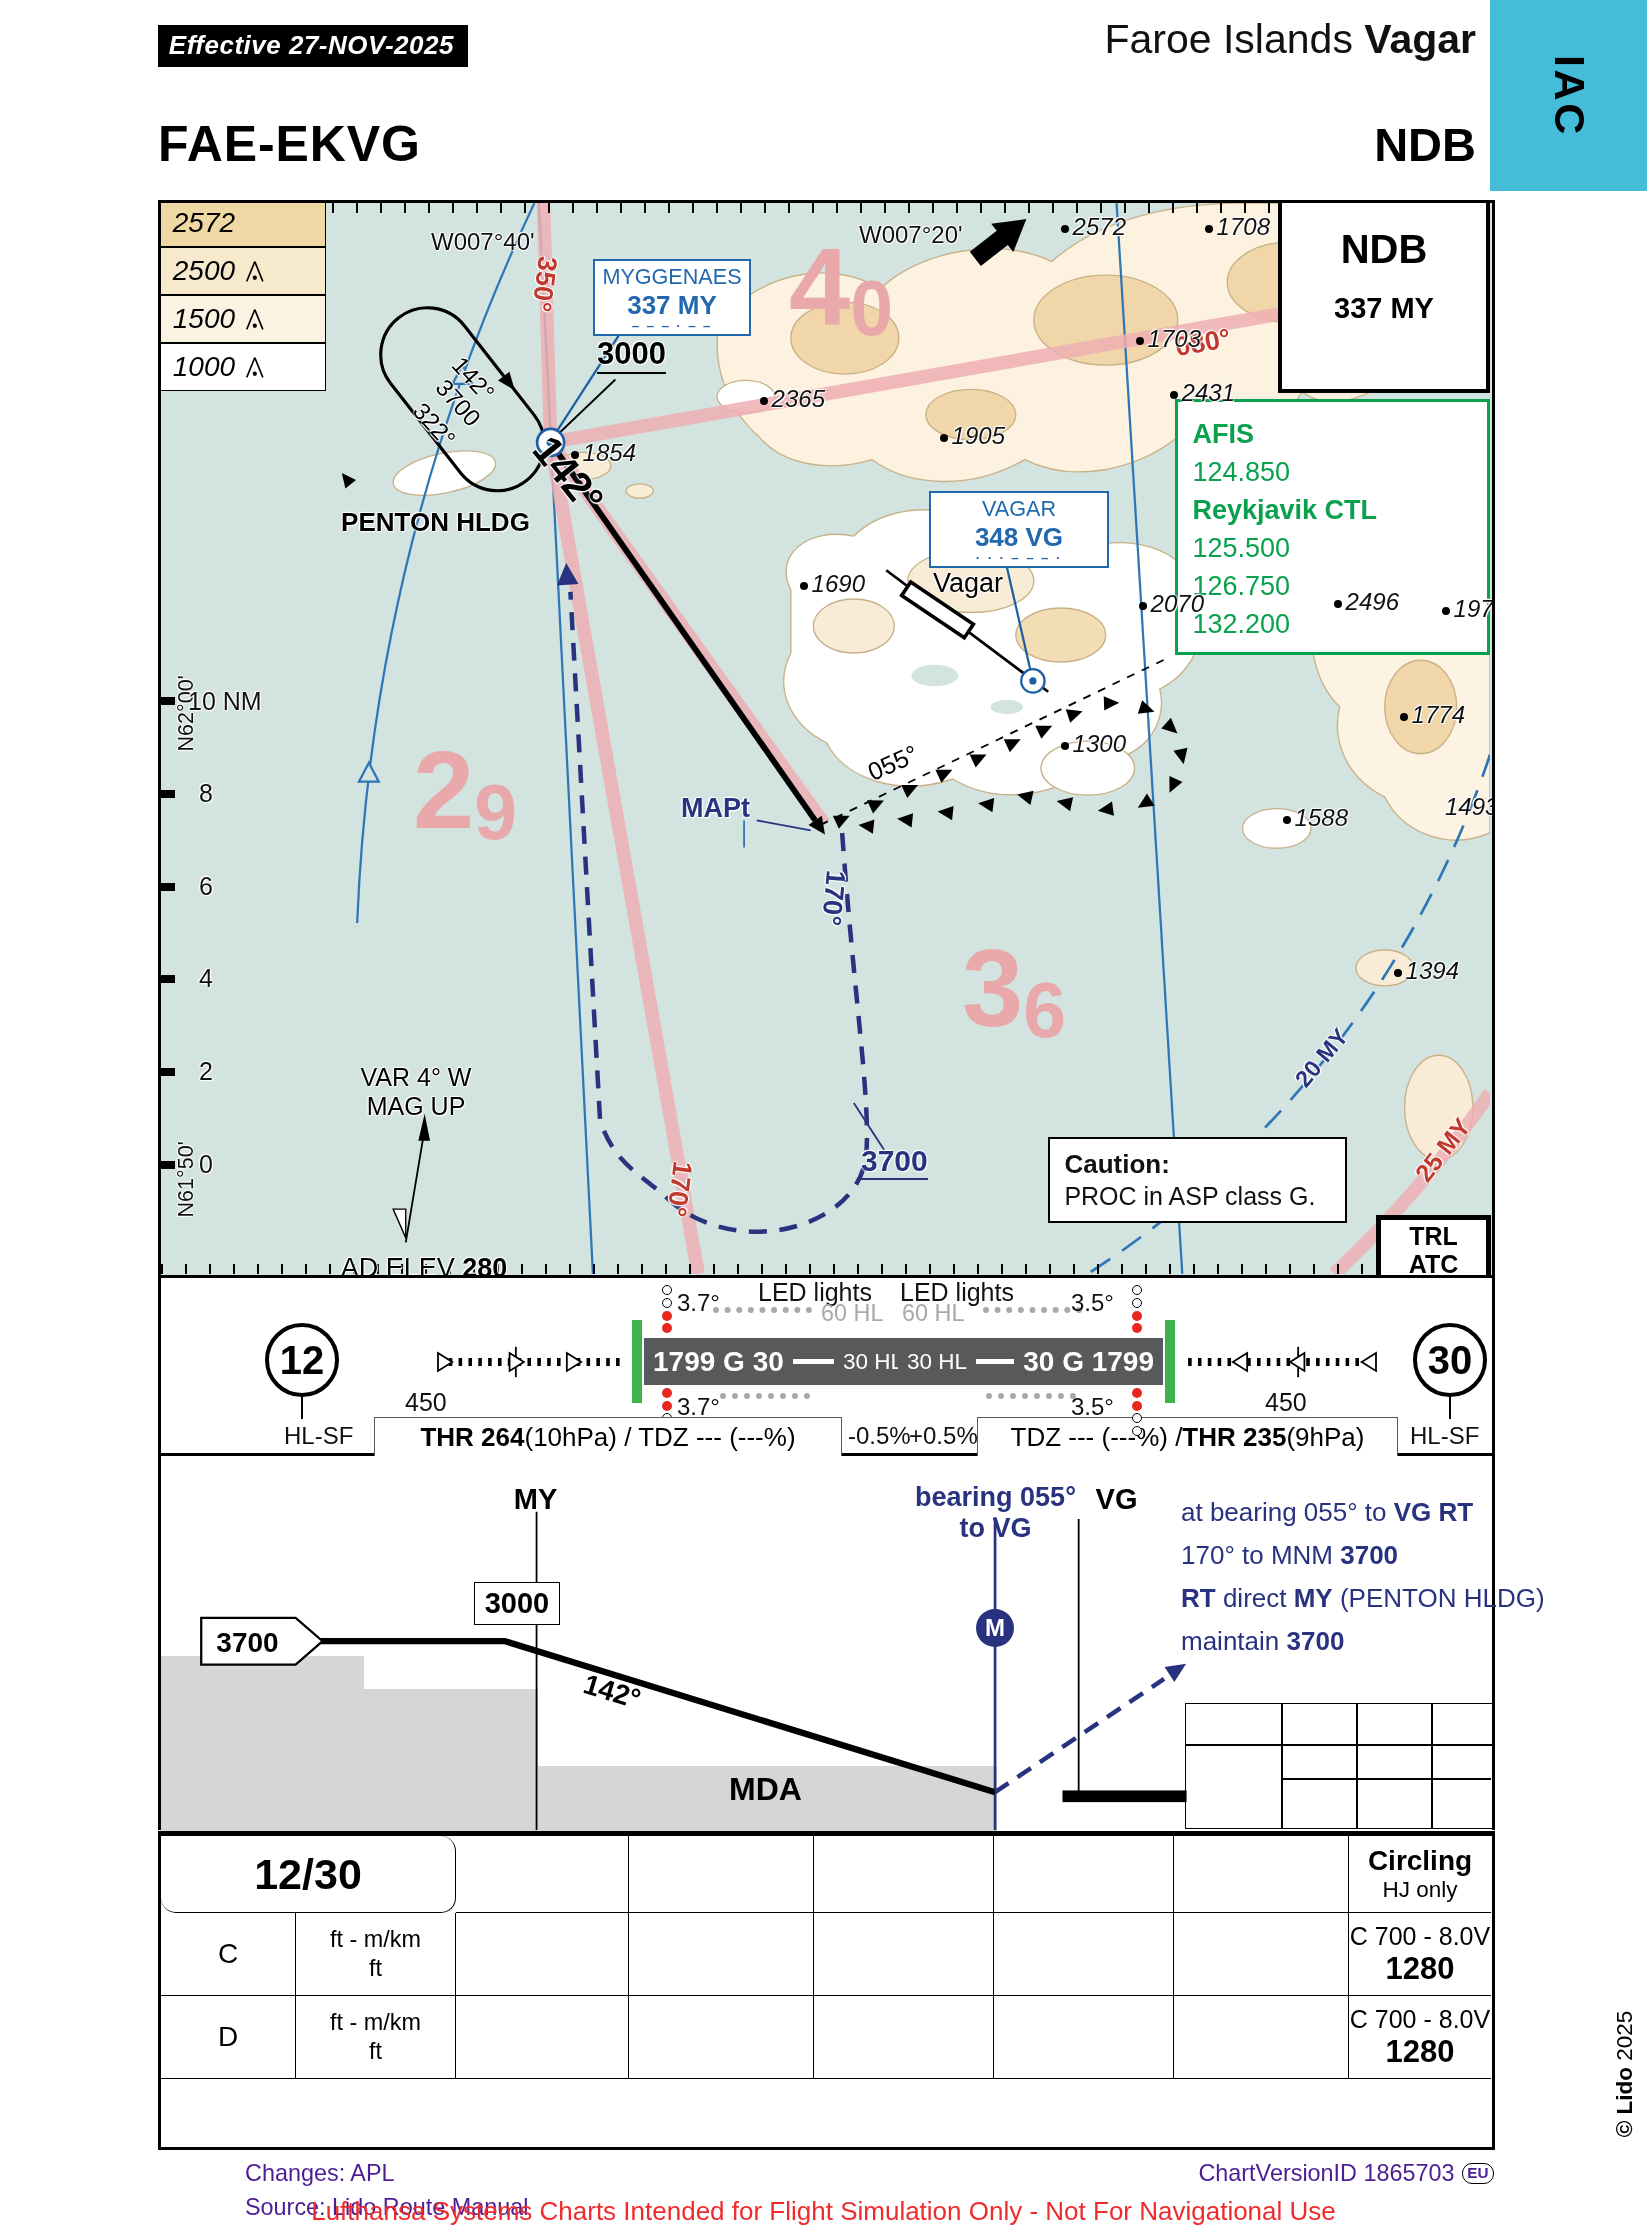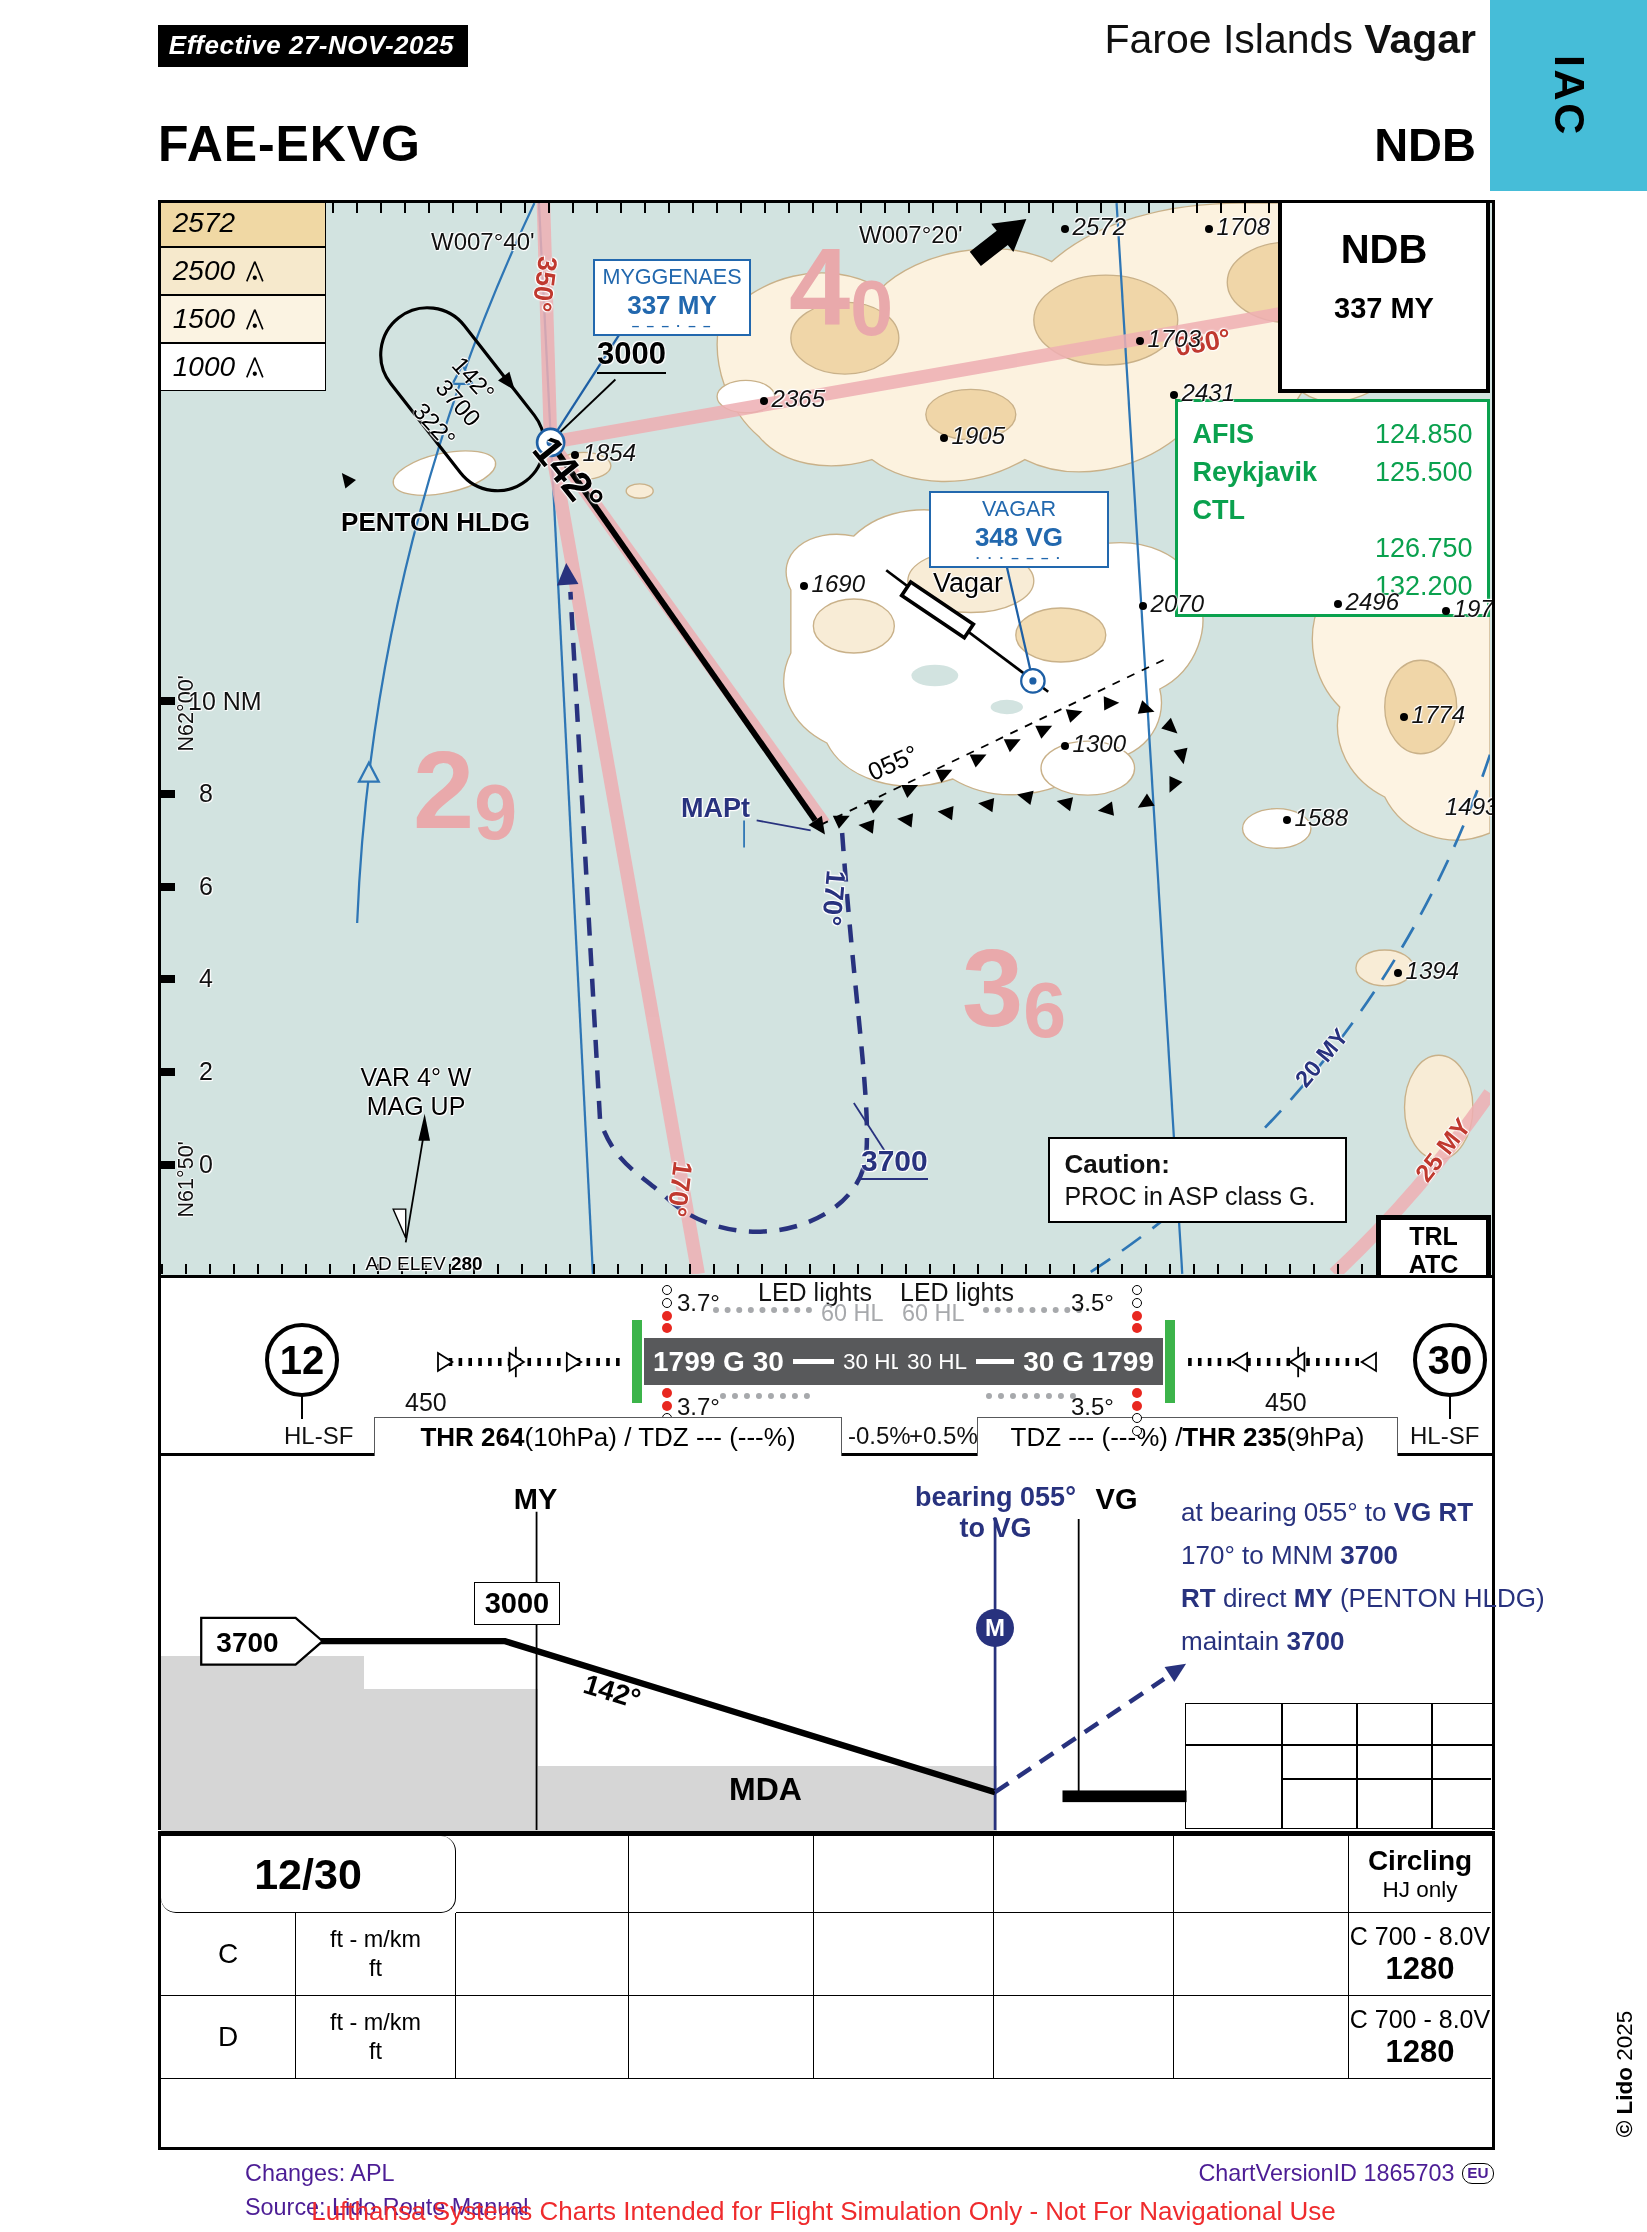--- a/index.html
+++ b/index.html
@@ -34,21 +34,21 @@
   .redtrk { color:#c0392f; font-weight:bold; font-size:27px; }
   .navytxt { color:#28327e; font-weight:bold; }
   .navbox { border:2.7px solid #2268ae; background:#fff; text-align:center; color:#2268ae; padding:2.7px 0 4.5px; }
   .navbox .nm { font-size:21.6px; }
   .navbox .id { font-size:26px; font-weight:bold; }
   .navbox .mo { font-size:13.5px; font-weight:bold; letter-spacing:1.8px; line-height:9px; }
   .ndbbox { border:4.5px solid #000; background:#fff; text-align:center; }
   .ndbbox .t { font-size:40px; font-weight:bold; margin-top:23.4px; }
   .ndbbox .i { font-size:29px; font-weight:bold; margin-top:20px; }
   .freqbox { border:3.6px solid #0aa14e; background:#fff; color:#0aa14e; font-size:27px; padding:12.6px 14.4px 9px; }
-  .freqbox .row { display:flex; justify-content:space-between; line-height:38px; }
+  .freqbox .row { display:flex; justify-content:space-between; line-height:38px;flex-direction:column; }
   .freqbox .lbl { font-weight:bold; }
   .legend { width:169px; height:48px; border:1.8px solid #000; display:flex; align-items:center;
             font-style:italic; font-size:28px; padding-left:14.4px; }
   .legend svg { margin-left:9px; }
   .cautionbox { border:2.7px solid #000; background:#fff; padding:9px 14.4px; font-size:25px; line-height:32px; color:#111; }
   .cautionbox .t { font-weight:bold; font-size:26px; }
   .trlbox { border:5.4px solid #000; background:#fff; text-align:center; font-weight:bold; font-size:25px; line-height:28px; padding:1.8px 5.4px; }
   .underl { border-bottom:2.7px solid currentColor; padding-bottom:0.9px; }
 
   
@@ -363,21 +363,21 @@
   <span class="abs mlabel spot" style="left:1239px;top:498px;"><i class="d"></i><em>1774</em></span>
   <span class="abs mlabel spot" style="left:900px;top:527px;"><i class="d"></i><em>1300</em></span>
   <span class="abs mlabel spot" style="left:1284px;top:590px;"><em>1493</em></span>
   <span class="abs mlabel spot" style="left:1122px;top:601px;"><i class="d"></i><em>1588</em></span>
   <span class="abs mlabel spot" style="left:1233px;top:754px;"><i class="d"></i><em>1394</em></span>
 
   <div class="mlabel" style="left:183px;top:860px;width:144px;text-align:center;font-size:25px;">
     <div>VAR 4° W</div>
     <div>MAG UP</div>
   </div>
-  <div class="mlabel" style="left:173px;top:1050px;width:180px;text-align:center;font-size:19px;">
+  <div class="mlabel" style="left:173px;top:1050px;width:180px;text-align:center;font-size:27px;">
     <span>AD ELEV</span> <b>280</b>
   </div>
 
   <div class="cautionbox" style="left:887px;top:934px;width:299px;">
     <div class="t">Caution:</div>
     <div>PROC in ASP class G.</div>
   </div>
   <div class="trlbox" style="left:1215px;top:1012px;width:115px;">
     <div>TRL ATC</div>
 

